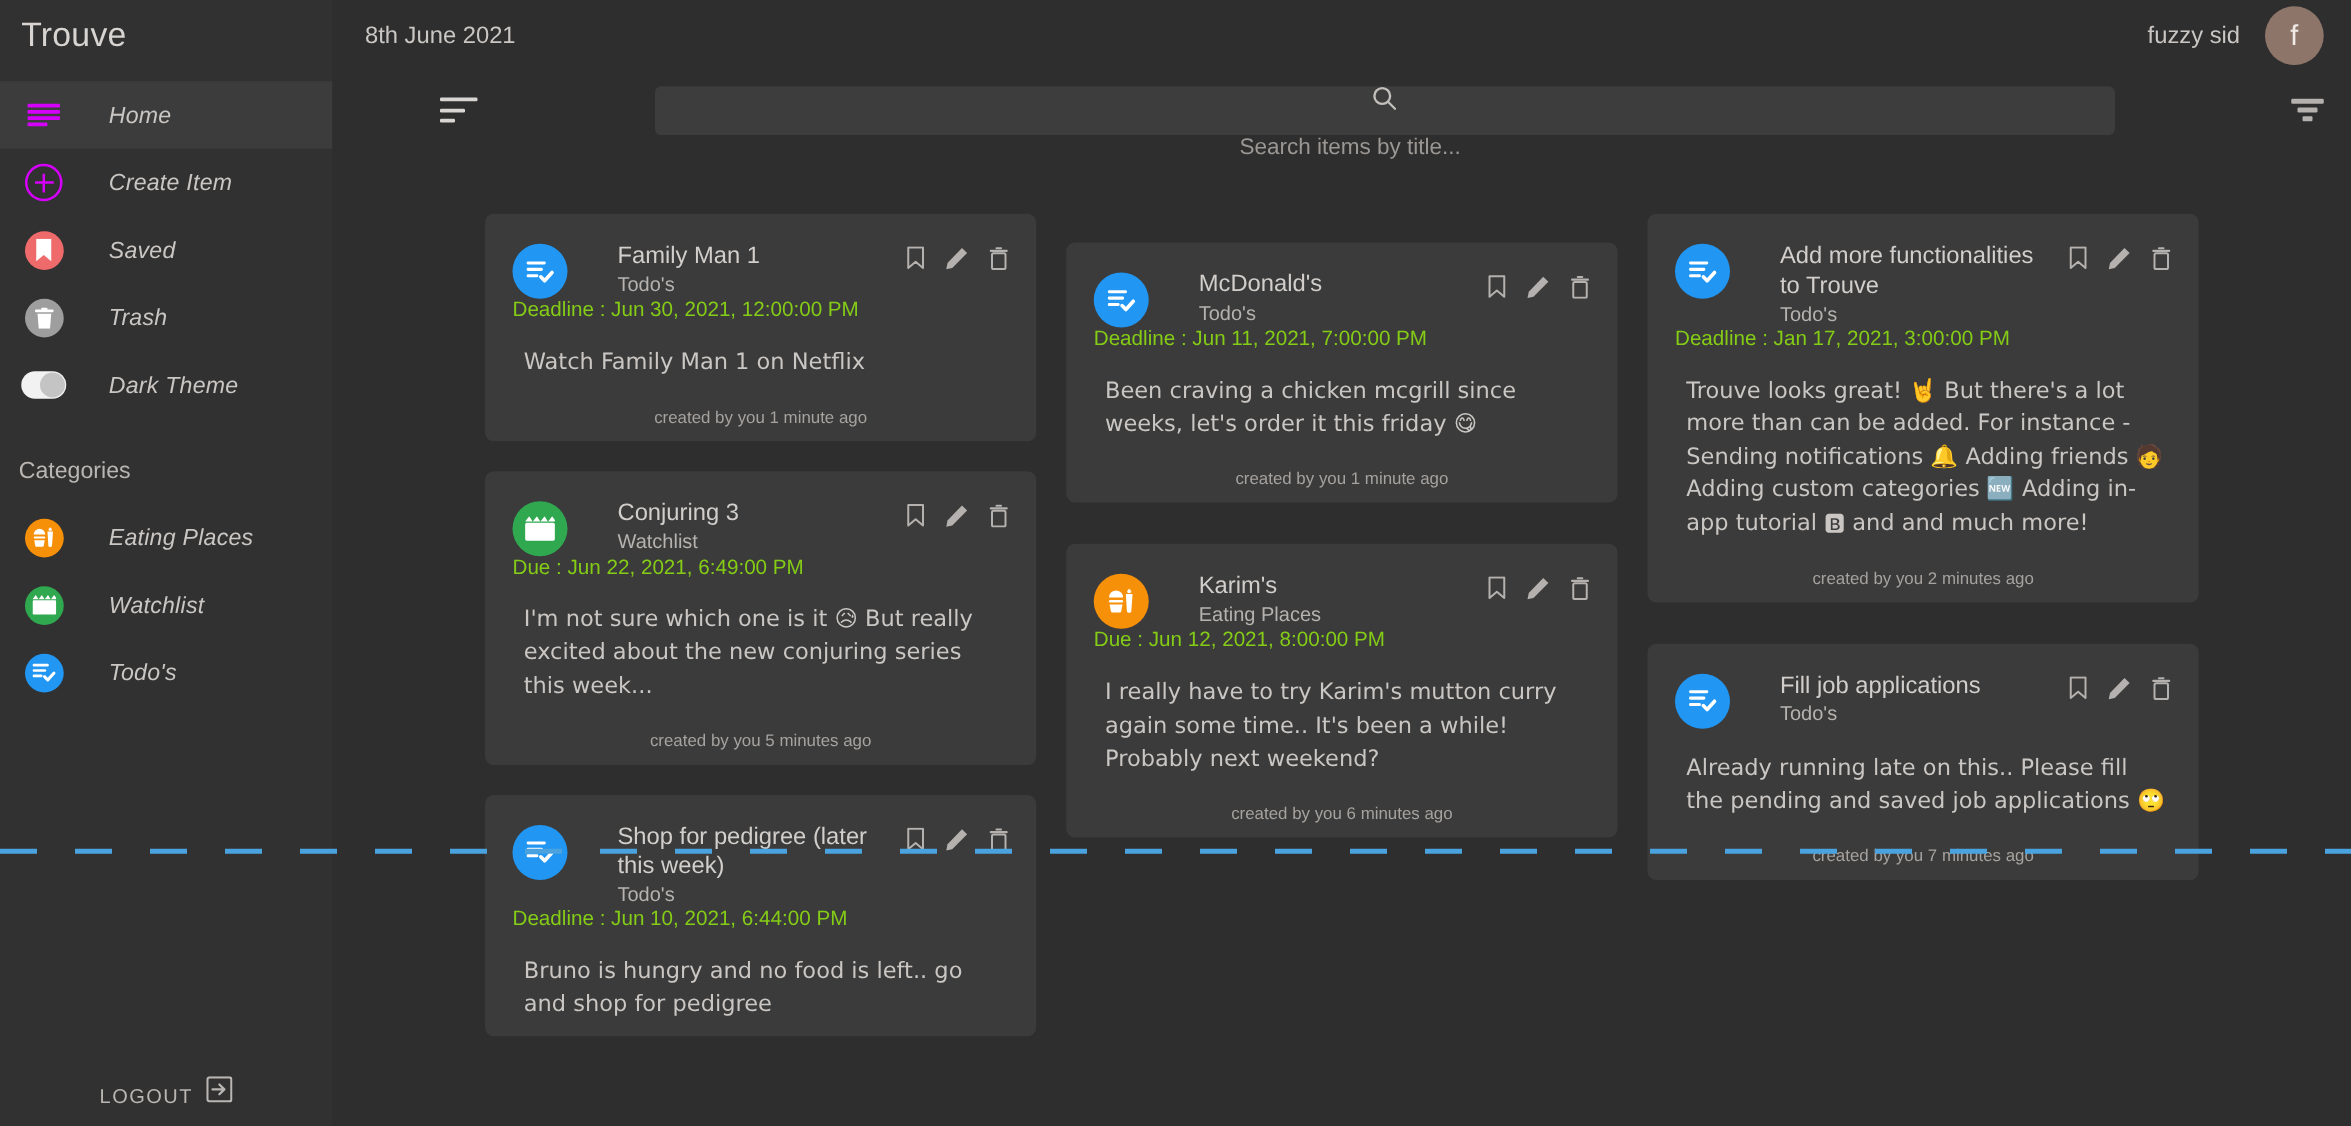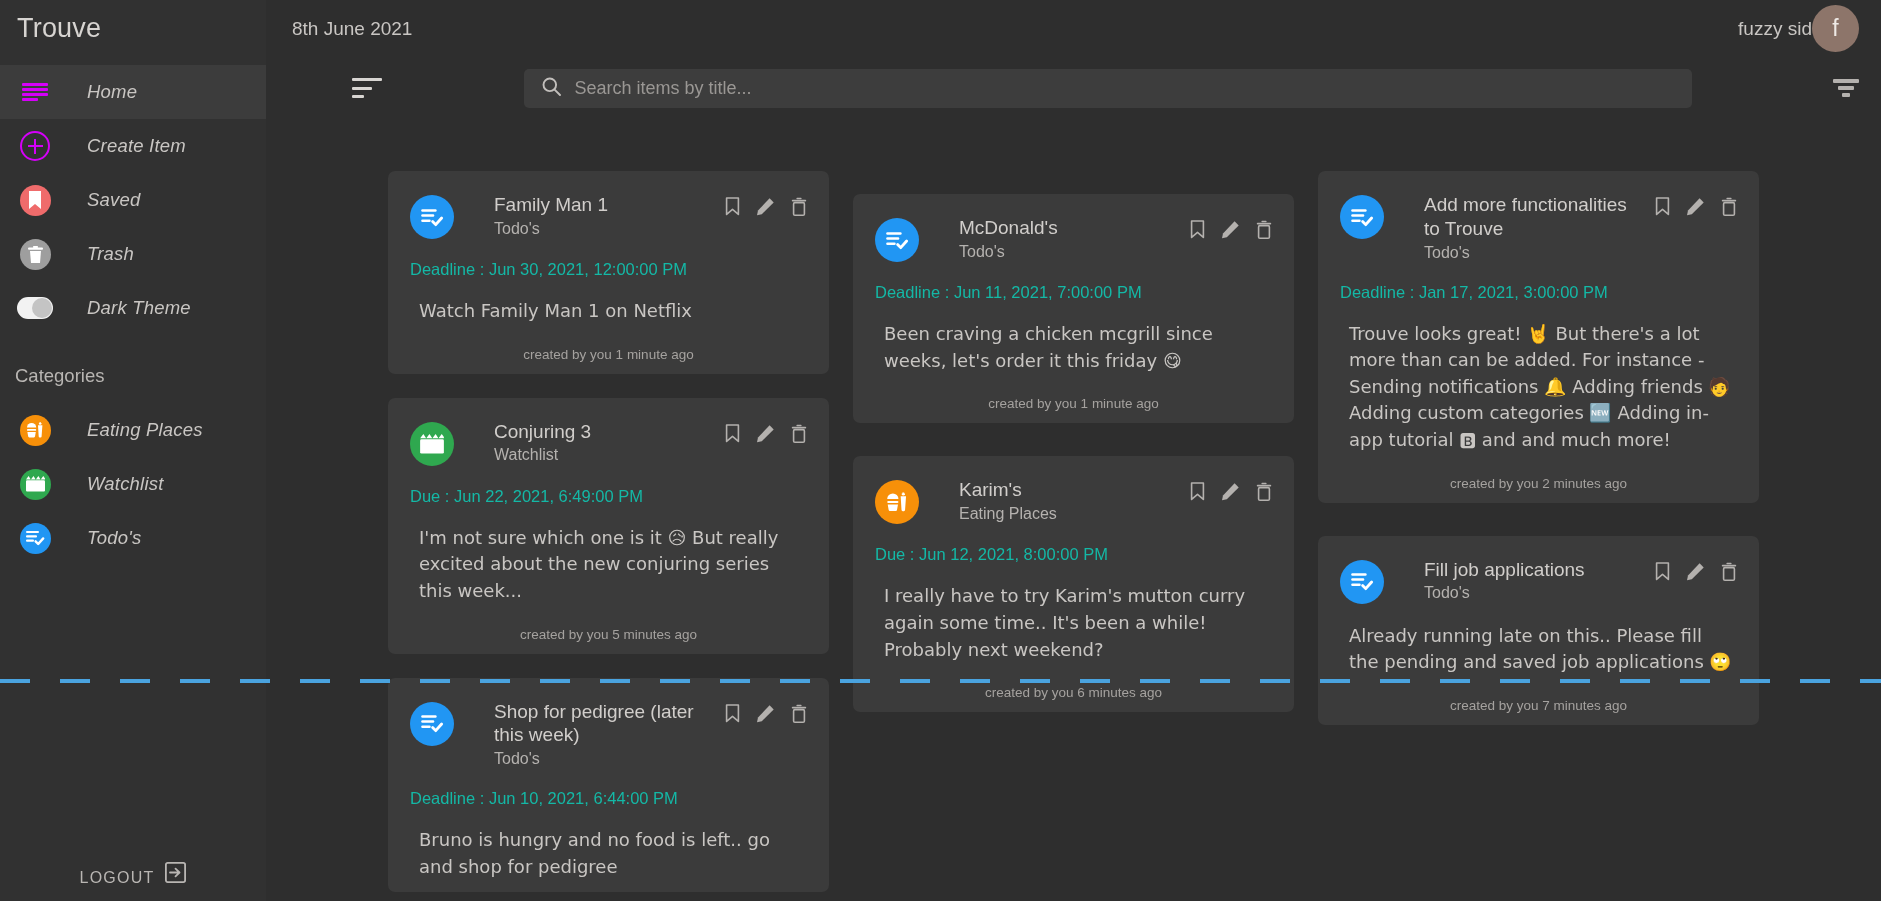--- a/index.html
+++ b/index.html
@@ -171,20 +171,21 @@
     flex: 0 0 57px;
   }
   .topbar-date {
     font-size: 19px;
     color: #c9c6c3;
   }
   .topbar-right {
     margin-left: auto;
     display: flex;
     align-items: center;
+    gap: 20px;
   }
   .user-name {
     font-size: 19px;
     color: #c9c6c3;
   }
   .avatar {
     width: 47px; height: 47px;
     border-radius: 50%;
     background: #8d756a;
     color: #efeae6;
@@ -214,20 +215,21 @@
   .search-field {
     width: 1168px;
     height: 39px;
     margin: 0 auto;
     background: #3d3d3d;
     border-radius: 5px;
     display: flex;
     align-items: center;
     padding: 0 18px;
     gap: 14px;
+    flex-direction: column;
   }
   .search-input {
     flex: 1;
     background: transparent;
     border: none;
     outline: none;
     color: #b7b4b1;
     font-size: 18px;
     font-family: "Liberation Sans", sans-serif;
   }
@@ -293,22 +295,21 @@
     display: flex;
     gap: 16px;
     align-items: center;
     padding-top: 4px;
     flex: 0 0 auto;
   }
   .act { cursor: pointer; display: flex; }
 
   .card-deadline {
     font-size: 16.5px;
-    color: #14b8a6;
-    margin-top: 21px;
+    color: #84cc16;
   }
   .card-body {
     font-size: 18px;
     color: #c9c6c3;
     line-height: 1.48;
     margin-top: 19px;
     padding-left: 9px;
   }
   .card-foot {
     font-size: 13.5px;

